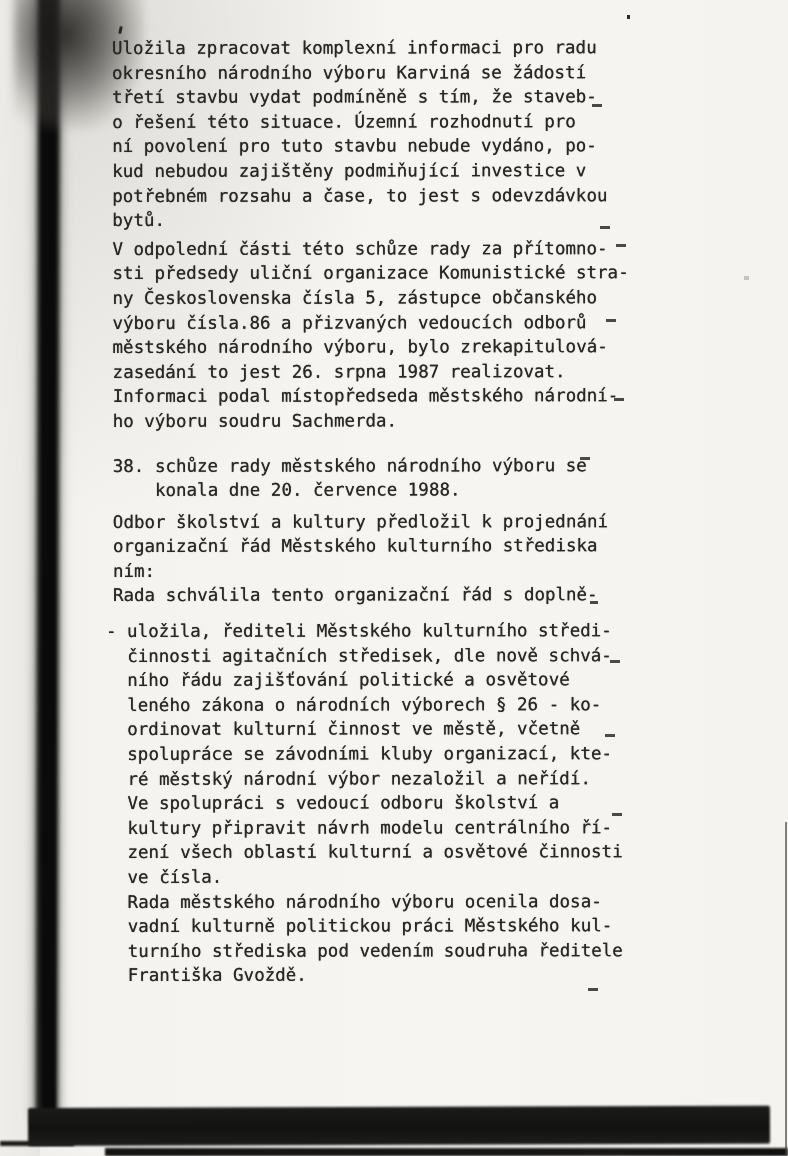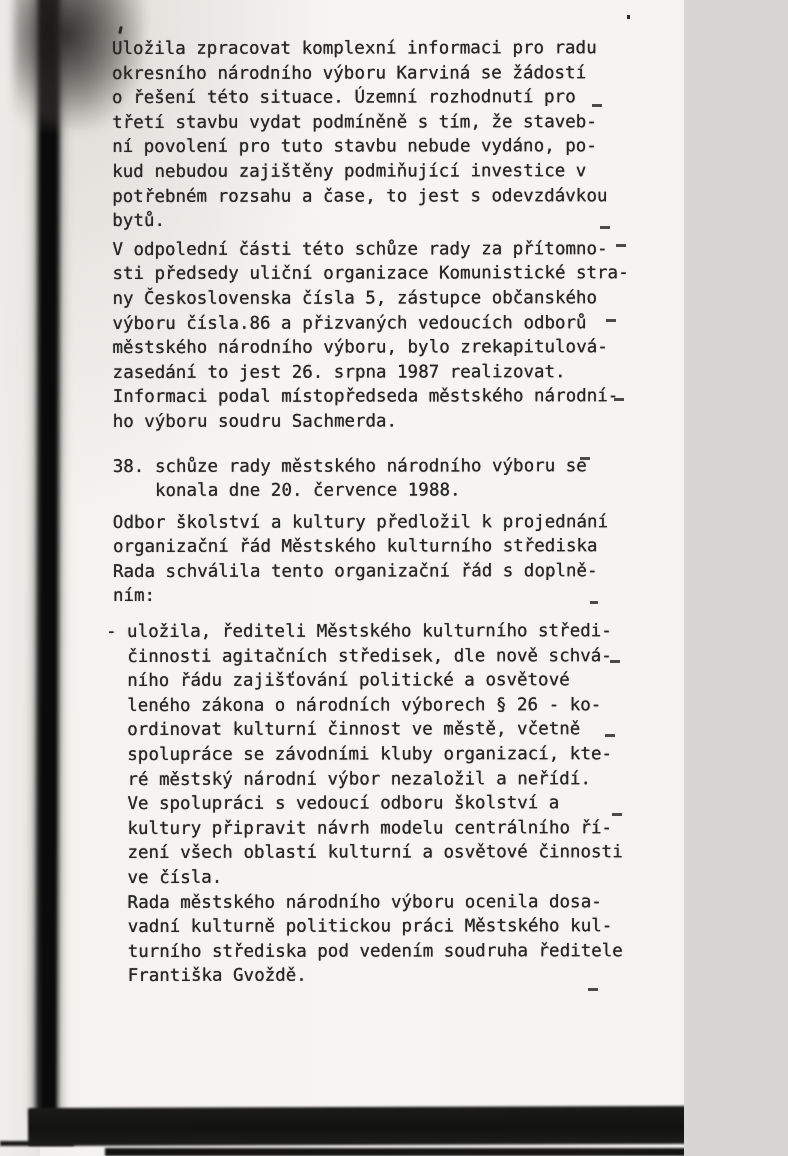--- a/index.html
+++ b/index.html
@@ -2,21 +2,21 @@
 <html><head>
 <meta charset="utf-8">
 <style>
   html,body{margin:0;padding:0;}
   body{
     width:788px;height:1156px;
     background:#d8d6d2;
     font-family:"DejaVu Sans Mono","Liberation Mono",monospace;
   }
   .page{
-    position:relative;width:684px;height:1156px;overflow:hidden;
+    position:relative;width:788px;height:1156px;overflow:hidden;
     background:
       radial-gradient(ellipse at 12% 4%, rgba(120,118,112,0.18), rgba(0,0,0,0) 30%),
       linear-gradient(90deg,#eeedea 0%,#f4f3ef 12%,#f6f5f2 55%,#f4f3ef 100%);
   }
   
   .left-band{
     position:absolute;left:0;top:0;width:40px;height:1156px;
     background:linear-gradient(90deg,#efeeea 0%,#e9e8e4 70%,#e2e1dd 100%);
     opacity:.8;
   }
@@ -120,22 +120,22 @@
   <div class="nm nm10"></div>
   <div class="nm nm11"></div>
   <div class="comma-mark"></div>
   <div class="dot-mark"></div>
   <div class="faint-dot"></div>
 
   <div class="text">
     <div class="block b-para1">
         <div class="tline">Uložila zpracovat komplexní informaci pro radu</div>
         <div class="tline">okresního národního výboru Karviná se žádostí</div>
+        <div class="tline">třetí stavbu vydat podmíněně s tím, že staveb-</div>
         <div class="tline">o řešení této situace. Územní rozhodnutí pro</div>
-        <div class="tline">třetí stavbu vydat podmíněně s tím, že staveb-</div>
         <div class="tline">ní povolení pro tuto stavbu nebude vydáno, po-</div>
         <div class="tline">kud nebudou zajištěny podmiňující investice v</div>
         <div class="tline">potřebném rozsahu a čase, to jest s odevzdávkou</div>
         <div class="tline">bytů.</div>
       </div>
     <div class="block b-para2">
         <div class="tline">V odpolední části této schůze rady za přítomno-</div>
         <div class="tline">sti předsedy uliční organizace Komunistické stra-</div>
         <div class="tline">ny Československa čísla 5, zástupce občanského</div>
         <div class="tline">výboru čísla.86 a přizvaných vedoucích odborů</div>
@@ -144,22 +144,22 @@
         <div class="tline">Informaci podal místopředseda městského národní-</div>
         <div class="tline">ho výboru soudru Sachmerda.</div>
       </div>
     <div class="block b-heading">
         <div class="tline">38. schůze rady městského národního výboru se</div>
         <div class="tline">    konala dne 20. července 1988.</div>
       </div>
     <div class="block b-para3">
         <div class="tline">Odbor školství a kultury předložil k projednání</div>
         <div class="tline">organizační řád Městského kulturního střediska</div>
+        <div class="tline">ním:</div>
         <div class="tline">Rada schválila tento organizační řád s doplně-</div>
-        <div class="tline">ním:</div>
       </div>
     <div class="block b-list">
         <div class="tline">- uložila, řediteli Městského kulturního středi-</div>
         <div class="tline">  činnosti agitačních středisek, dle nově schvá-</div>
         <div class="tline">  ního řádu zajišťování politické a osvětové</div>
         <div class="tline">  leného zákona o národních výborech § 26 - ko-</div>
         <div class="tline">  ordinovat kulturní činnost ve městě, včetně</div>
         <div class="tline">  spolupráce se závodními kluby organizací, kte-</div>
         <div class="tline">  ré městský národní výbor nezaložil a neřídí.</div>
         <div class="tline">  Ve spolupráci s vedoucí odboru školství a</div>

